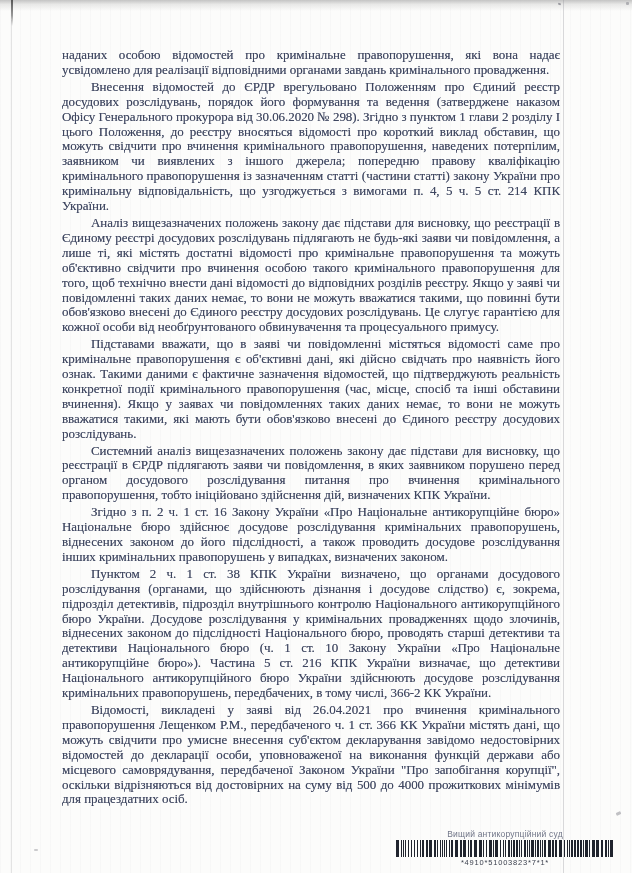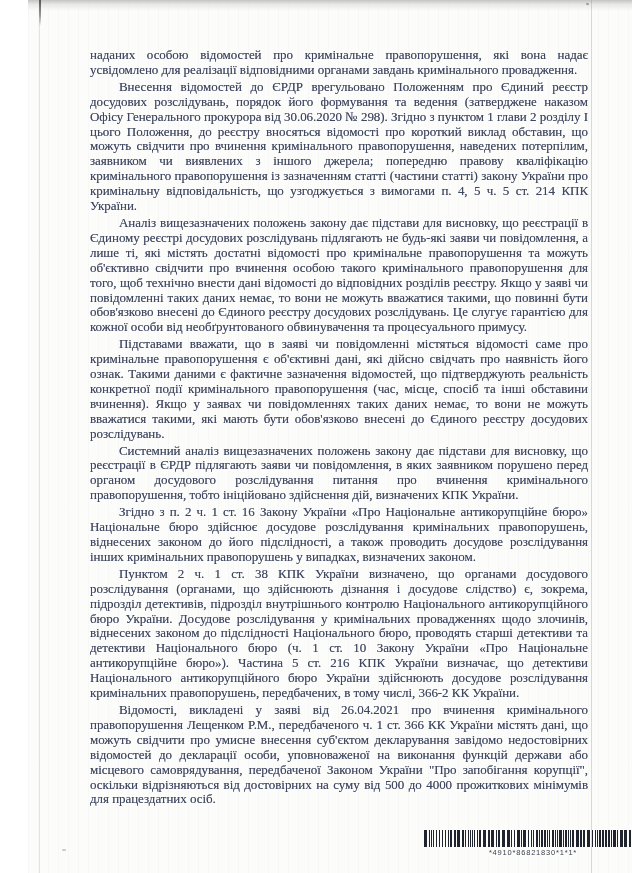--- a/index.html
+++ b/index.html
@@ -15,21 +15,20 @@
     font-family: "Liberation Serif", "DejaVu Serif", serif;
   }
   .page {
     position: absolute;
     inset: 0;
     background:
       repeating-linear-gradient(to right,
         rgba(120,120,135,0.035) 0px, rgba(120,120,135,0.035) 1px,
         rgba(0,0,0,0) 1px, rgba(0,0,0,0) 10px),
       #fcfcfb;
-    margin-left: 28px;
   }
   .top-edge {
     position: absolute;
     left: 0; top: 0; right: 0;
     height: 11px;
     background: linear-gradient(to bottom, #b6b6b6 0%, #e3e3e2 40%, rgba(252,252,251,0) 100%);
     opacity: 0.8;
   }
   .left-mark {
     position: absolute;
@@ -131,20 +130,21 @@
       <div class="para">Внесення відомостей до ЄРДР врегульовано Положенням про Єдиний реєстр досудових розслідувань, порядок його формування та ведення (затверджене наказом Офісу Генерального прокурора від 30.06.2020 № 298). Згідно з пунктом 1 глави 2 розділу І цього Положення, до реєстру вносяться відомості про короткий виклад обставин, що можуть свідчити про вчинення кримінального правопорушення, наведених потерпілим, заявником чи виявлених з іншого джерела; попередню правову кваліфікацію кримінального правопорушення із зазначенням статті (частини статті) закону України про кримінальну відповідальність, що узгоджується з вимогами п. 4, 5 ч. 5 ст. 214 КПК України.</div>
       <div class="para">Аналіз вищезазначених положень закону дає підстави для висновку, що реєстрації в Єдиному реєстрі досудових розслідувань підлягають не будь-які заяви чи повідомлення, а лише ті, які містять достатні відомості про кримінальне правопорушення та можуть об'єктивно свідчити про вчинення особою такого кримінального правопорушення для того, щоб технічно внести дані відомості до відповідних розділів реєстру. Якщо у заяві чи повідомленні таких даних немає, то вони не можуть вважатися такими, що повинні бути обов'язково внесені до Єдиного реєстру досудових розслідувань. Це слугує гарантією для кожної особи від необґрунтованого обвинувачення та процесуального примусу.</div>
       <div class="para">Підставами вважати, що в заяві чи повідомленні містяться відомості саме про кримінальне правопорушення є об'єктивні дані, які дійсно свідчать про наявність його ознак. Такими даними є фактичне зазначення відомостей, що підтверджують реальність конкретної події кримінального правопорушення (час, місце, спосіб та інші обставини вчинення). Якщо у заявах чи повідомленнях таких даних немає, то вони не можуть вважатися такими, які мають бути обов'язково внесені до Єдиного реєстру досудових розслідувань.</div>
       <div class="para">Системний аналіз вищезазначених положень закону дає підстави для висновку, що реєстрації в ЄРДР підлягають заяви чи повідомлення, в яких заявником порушено перед органом досудового розслідування питання про вчинення кримінального правопорушення, тобто ініційовано здійснення дій, визначених КПК України.</div>
       <div class="para">Згідно з п. 2 ч. 1 ст. 16 Закону України «Про Національне антикорупційне бюро» Національне бюро здійснює досудове розслідування кримінальних правопорушень, віднесених законом до його підслідності, а також проводить досудове розслідування інших кримінальних правопорушень у випадках, визначених законом.</div>
       <div class="para">Пунктом 2 ч. 1 ст. 38 КПК України визначено, що органами досудового розслідування (органами, що здійснюють дізнання і досудове слідство) є, зокрема, підрозділ детективів, підрозділ внутрішнього контролю Національного антикорупційного бюро України. Досудове розслідування у кримінальних провадженнях щодо злочинів, віднесених законом до підслідності Національного бюро, проводять старші детективи та детективи Національного бюро (ч. 1 ст. 10 Закону України «Про Національне антикорупційне бюро»). Частина 5 ст. 216 КПК України визначає, що детективи Національного антикорупційного бюро України здійснюють досудове розслідування кримінальних правопорушень, передбачених, в тому числі, 366-2 КК України.</div>
       <div class="para">Відомості, викладені у заяві від 26.04.2021 про вчинення кримінального правопорушення Лещенком Р.М., передбаченого ч. 1 ст. 366 КК України містять дані, що можуть свідчити про умисне внесення суб'єктом декларування завідомо недостовірних відомостей до декларації особи, уповноваженої на виконання функцій держави або місцевого самоврядування, передбаченої Законом України "Про запобігання корупції", оскільки відрізняються від достовірних на суму від 500 до 4000 прожиткових мінімумів для працездатних осіб.</div>
     </div>
 
   <div class="footer-stamp">
+    <div class="court-name">Вищий антикорупційний суд</div>
     <div class="barcode">
         <span style="width: 3px; margin-right: 2px;"></span>
         <span style="width: 1px; margin-right: 1px;"></span>
         <span style="width: 1px; margin-right: 1px;"></span>
         <span style="width: 1px; margin-right: 2px;"></span>
         <span style="width: 1px; margin-right: 2px;"></span>
         <span style="width: 1px; margin-right: 2px;"></span>
         <span style="width: 1px; margin-right: 2px;"></span>
         <span style="width: 1px; margin-right: 2px;"></span>
         <span style="width: 1px; margin-right: 1px;"></span>
@@ -203,15 +203,15 @@
         <span style="width: 1px; margin-right: 1px;"></span>
         <span style="width: 3px; margin-right: 1px;"></span>
         <span style="width: 1px; margin-right: 2px;"></span>
         <span style="width: 3px; margin-right: 1px;"></span>
         <span style="width: 3px; margin-right: 2px;"></span>
         <span style="width: 2px; margin-right: 2px;"></span>
         <span style="width: 2px; margin-right: 1px;"></span>
         <span style="width: 1px; margin-right: 1px;"></span>
         <span style="width: 3px; margin-right: 1px;"></span>
       </div>
-    <div class="barcode-number">*4910*86821830*1*1*</div>
+    <div class="barcode-number">*4910*51003823*7*1*</div>
   </div>
 </div>
 
 </body></html>

